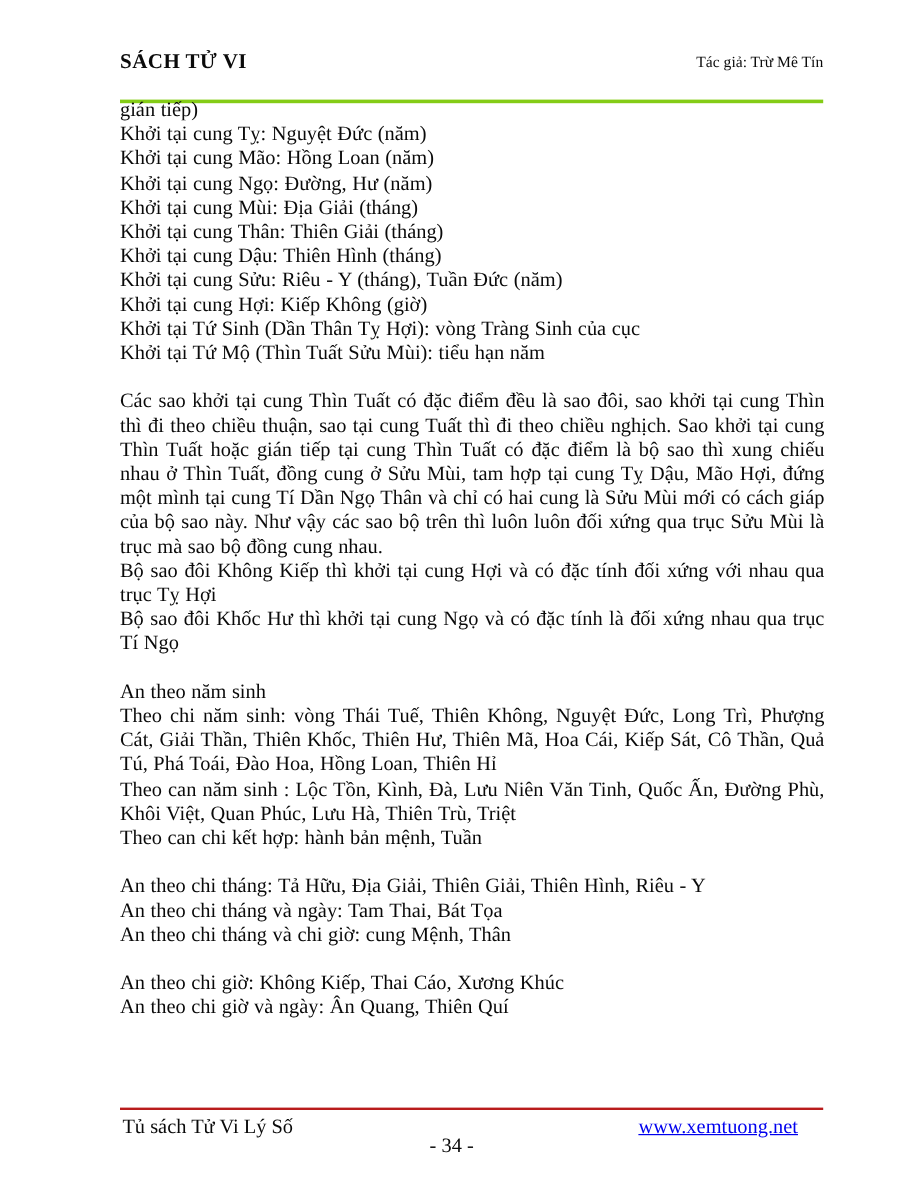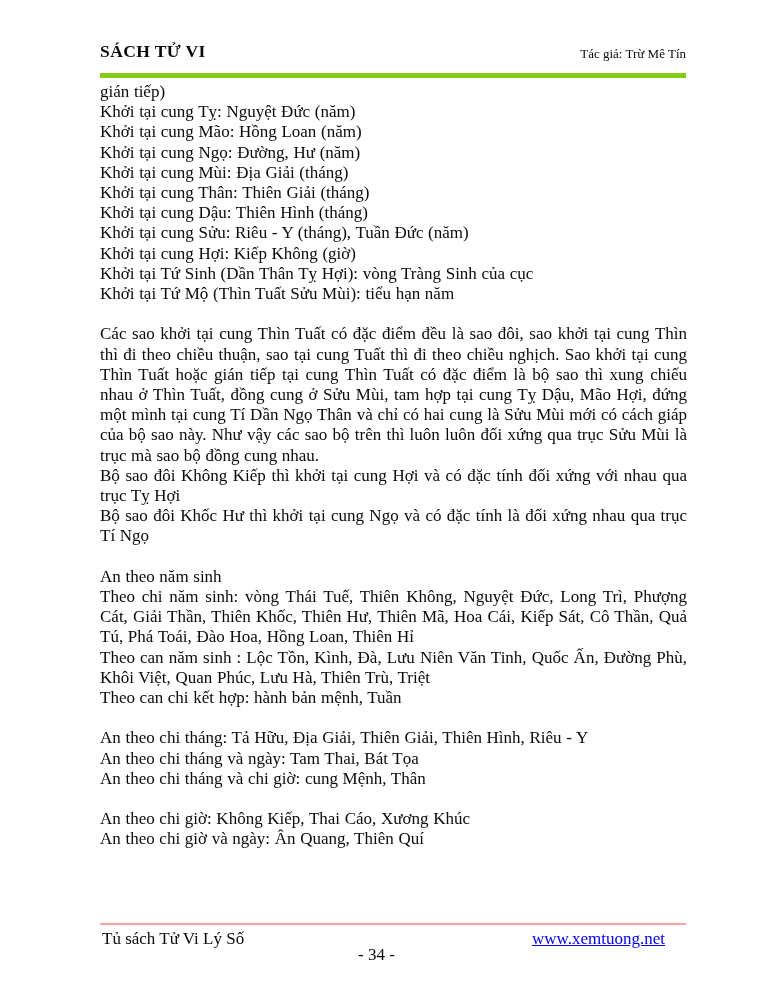--- a/index.html
+++ b/index.html
@@ -15,23 +15,23 @@
     margin: 0 auto;
   }
   
   .header {
     position: absolute;
     left: 100px;
     top: 41px;
     width: 586px;
     display: flex;
     justify-content: space-between;
-    align-items: flex-end;
-    border-bottom: 5px solid #84cc16;
-    padding-bottom: 11px;
+    align-items: center;
+    border-bottom: 3px solid #84cc16;
+    padding-bottom: 21px;
   }
   .header-title {
     font-weight: bold;
     font-size: 17.5px;
     letter-spacing: 0.4px;
     white-space: nowrap;
   }
   .header-author {
     font-size: 13px;
     white-space: nowrap;
@@ -52,21 +52,21 @@
   .content .blank-line {
     height: 20.2px;
   }
   
   .footer {
     position: absolute;
     left: 100px;
     top: 923px;
     width: 586px;
     height: 34px;
-    border-top: 2px solid #fca5a5;
+    border-top: 2px solid #b91c1c;
     font-size: 17px;
   }
   .footer-series {
     position: absolute;
     left: 2px;
     top: 4px;
     white-space: nowrap;
   }
   .footer-page {
     position: absolute;

